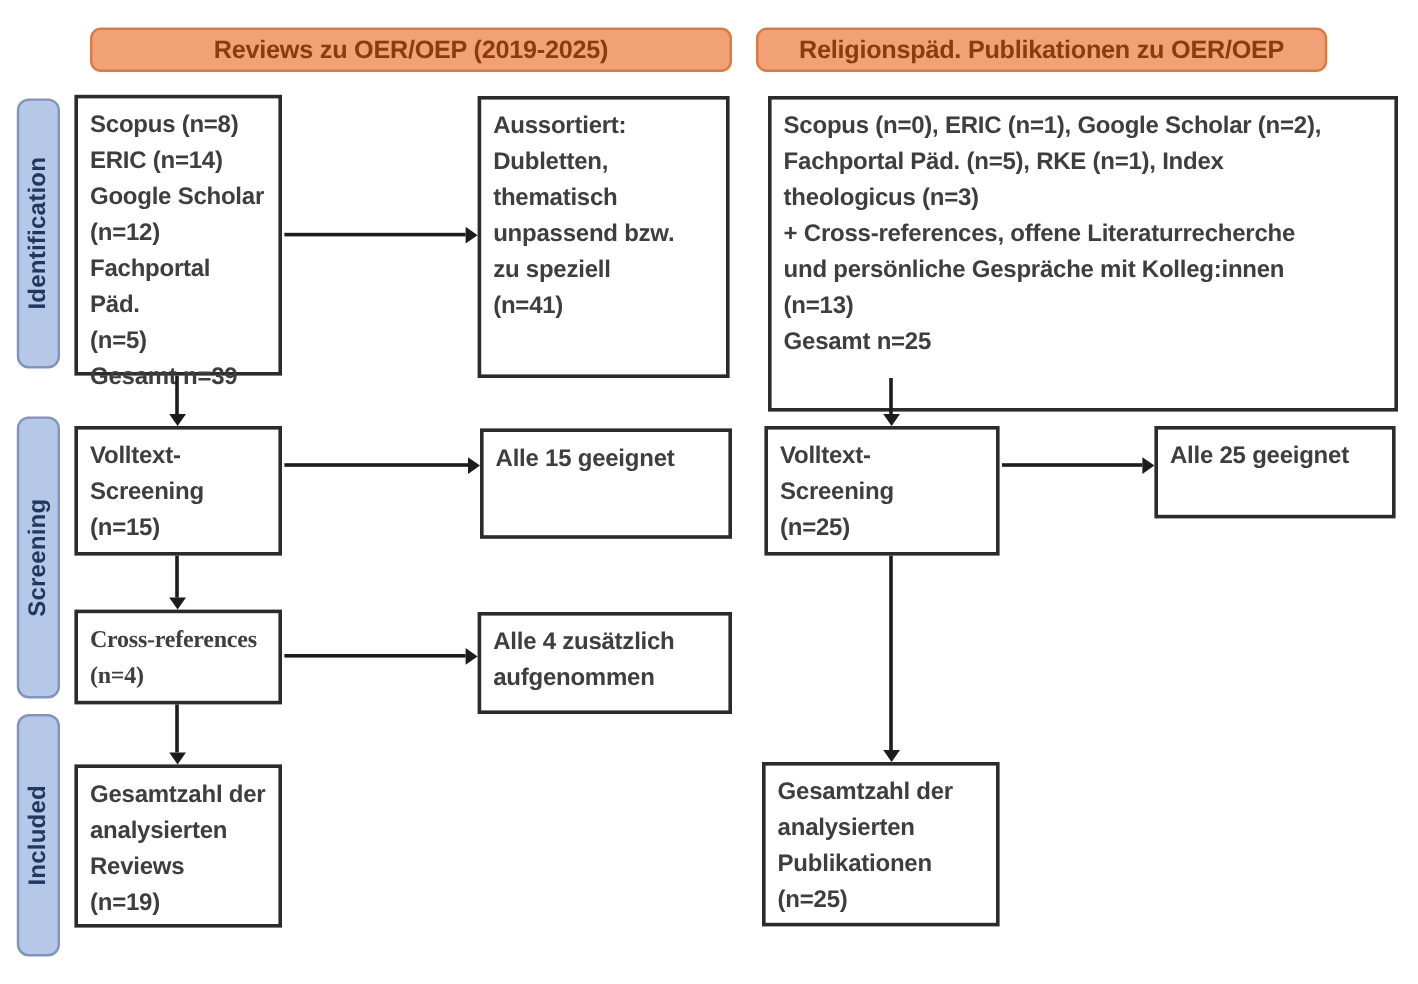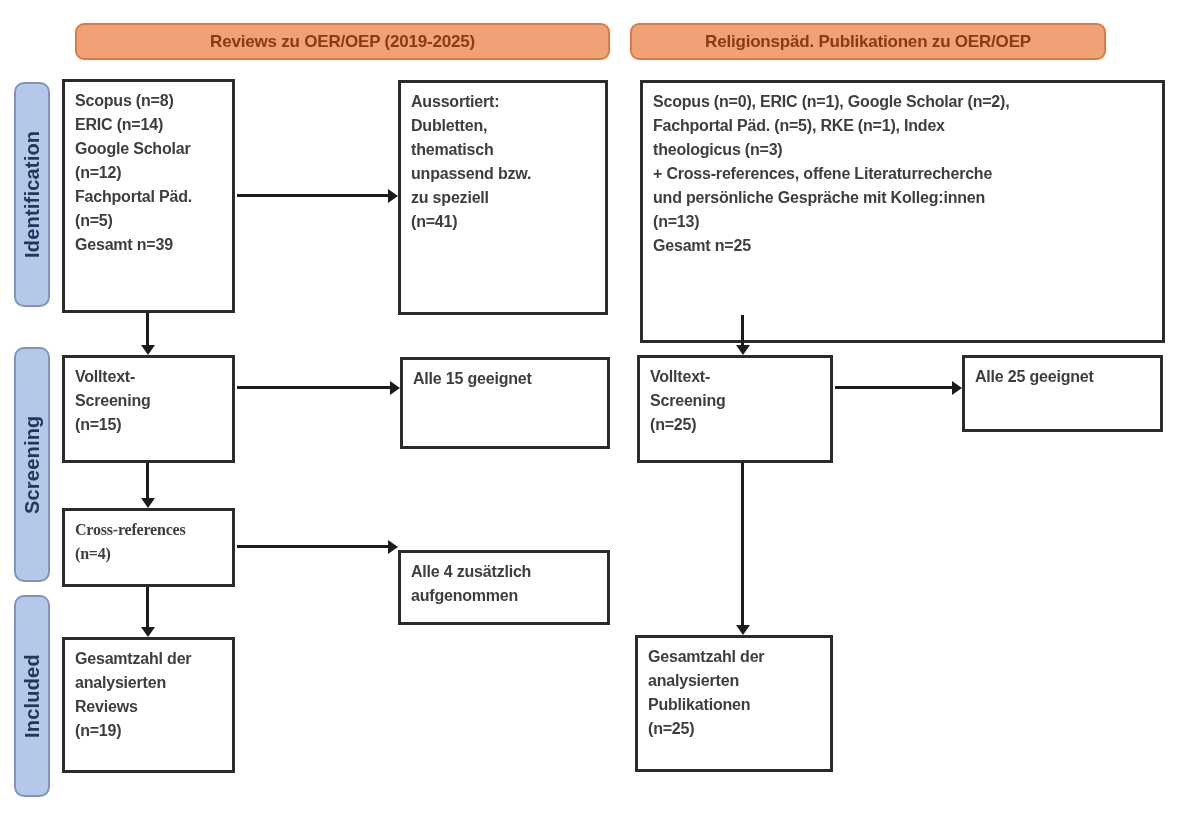--- a/index.html
+++ b/index.html
@@ -8,50 +8,50 @@
     --box-border:#2B2B2B; --box-text:#3E3E3E; --arrow:#1C1C1C;
   }
   *{box-sizing:border-box;margin:0;padding:0;}
   html,body{background:#ffffff;}
   body{font-family:"Liberation Sans","DejaVu Sans",sans-serif;}
   .canvas{position:relative;width:1182px;height:820px;background:#ffffff;overflow:hidden;}
 
   .hdr{
     position:absolute;height:37px;border:2px solid var(--header-border);
     background:var(--header-fill);border-radius:9px;
-    color:var(--header-text);font-size:17px;font-weight:700;
+    color:var(--header-text);font-size:21px;font-weight:700;
     display:flex;align-items:center;justify-content:center;
     letter-spacing:-0.2px;
   }
   .hdr1{left:75px;top:23px;width:535px;}
   .hdr2{left:630px;top:23px;width:476px;}
 
   .stage{
     position:absolute;left:14px;width:36px;
     background:var(--stage-fill);border:2px solid var(--stage-border);border-radius:10px;
     color:var(--stage-text);font-size:20px;font-weight:700;
     display:flex;align-items:center;justify-content:center;
     writing-mode:vertical-rl;transform:rotate(180deg);
     letter-spacing:0.2px;
   }
   .stage-identification{top:82px;height:225px;}
   .stage-screening{top:347px;height:235px;}
   .stage-included{top:595px;height:202px;}
 
   .box{
     position:absolute;background:#ffffff;border:3px solid var(--box-border);
-    color:var(--box-text);font-size:16px;font-weight:700;line-height:1.5;
+    color:var(--box-text);font-size:20px;font-weight:700;line-height:1.5;
     padding:7px 10px;white-space:pre-line;letter-spacing:-0.2px;
   }
   .b-l-sources{left:62px;top:79px;width:173px;height:234px;}
   .b-l-excluded{left:398px;top:80px;width:210px;height:235px;}
   .b-l-fulltext{left:62px;top:355px;width:173px;height:108px;}
   .b-l-eligible{left:400px;top:357px;width:210px;height:92px;}
   .b-l-crossref{left:62px;top:508px;width:173px;height:79px;font-family:Liberation Serif, serif;}
-  .b-l-added{left:398px;top:510px;width:212px;height:75px;margin-top:40px;}
+  .b-l-added{left:398px;top:510px;width:212px;height:85px;}
   .b-l-total{left:62px;top:637px;width:173px;height:136px;}
   .b-r-sources{left:640px;top:80px;width:525px;height:263px;}
   .b-r-fulltext{left:637px;top:355px;width:196px;height:108px;}
   .b-r-eligible{left:962px;top:355px;width:201px;height:77px;}
   .b-r-total{left:635px;top:635px;width:198px;height:137px;}
 
   .ah{position:absolute;height:3px;background:var(--arrow);}
   .ah::after{content:"";position:absolute;left:100%;top:50%;margin-top:-7px;
     border-top:7px solid transparent;border-bottom:7px solid transparent;
     border-left:10px solid var(--arrow);}

